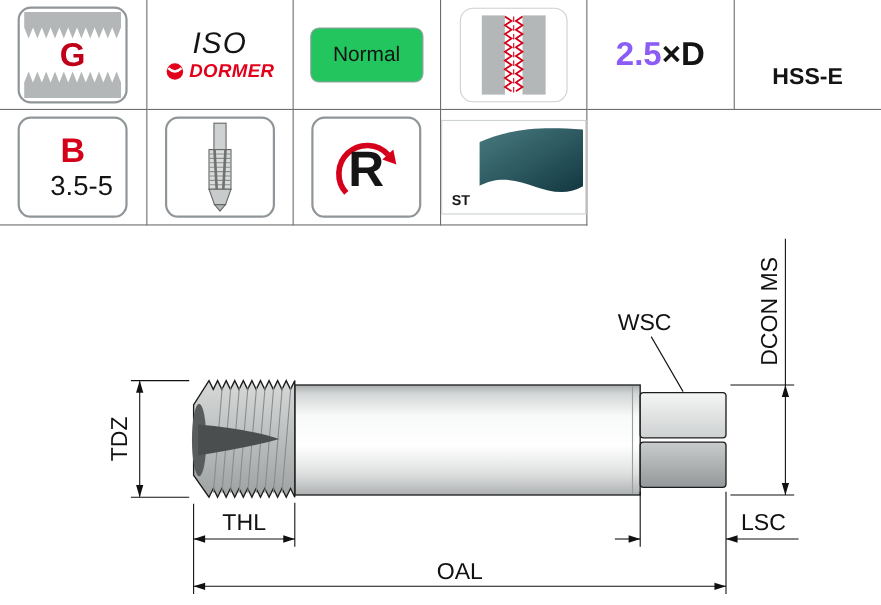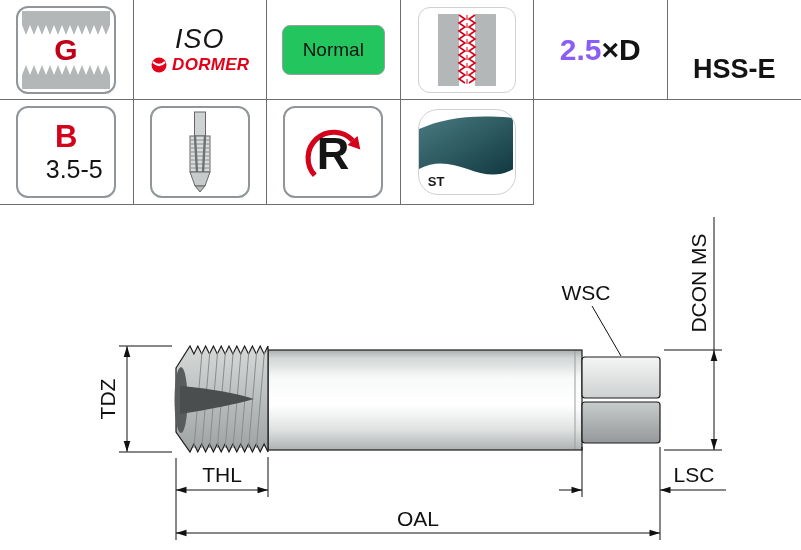--- a/index.html
+++ b/index.html
@@ -12,25 +12,25 @@
   .ibox{width:96px;height:84px;border:2px solid #8f9598;border-radius:12px;background:#fff;display:flex;flex-direction:column;align-items:center;justify-content:center;}
   .ibox.tall{height:88px;}
   .ibox.light{border:1.5px solid #ccd1d3;}
   .nbox{border:1.5px solid #9aa0a3;border-radius:8px;padding:13px 20px;font-size:19px;color:#141414;background:#22c55e;}
   .iso-name{font-size:27px;color:#141414;letter-spacing:1px;font-style:italic;}
   .brand-row{display:flex;align-items:center;gap:4px;margin-top:0;}
   .brand-text{color:#e2001a;font-weight:bold;font-style:italic;font-size:17px;letter-spacing:0.3px;}
   .depth{font-size:30px;font-weight:bold;}
   .depth .v{color:#8b5cf6;}
   .depth .u{color:#141414;}
-  .mat{font-size:27px;font-weight:bold;line-height:1.12;display:inline-block;text-align:left;color:#141414;margin-top:40px;}
+  .mat{font-size:21px;font-weight:bold;line-height:1.12;display:inline-block;text-align:left;color:#141414;margin-top:40px;}
   .mat div{white-space:nowrap;}
   .b-letter{color:#d50019;font-weight:bold;font-size:31px;line-height:1;}
   .b-range{font-size:25px;margin-top:3px;color:#141414;margin-left:16px;}
-  .st-box{position:relative;width:96px;height:84px;border:1.5px solid #ccd1d3;border-radius:20px;overflow:hidden;background:#fff;}
+  .st-box{position:relative;width:96px;height:84px;border:1.5px solid #ccd1d3;border-radius:0;overflow:hidden;background:#fff;padding-left:34px;}
   .st-label{position:absolute;left:9px;bottom:5px;font-size:13px;font-weight:600;color:#1a1a1a;}
   .drawing{position:absolute;top:205px;left:0;}
   .dim-text{font-size:21px;fill:#111;}
 </style>
 </head>
 <body>
 
 <div class="stage">
 
   <div class="grid">

